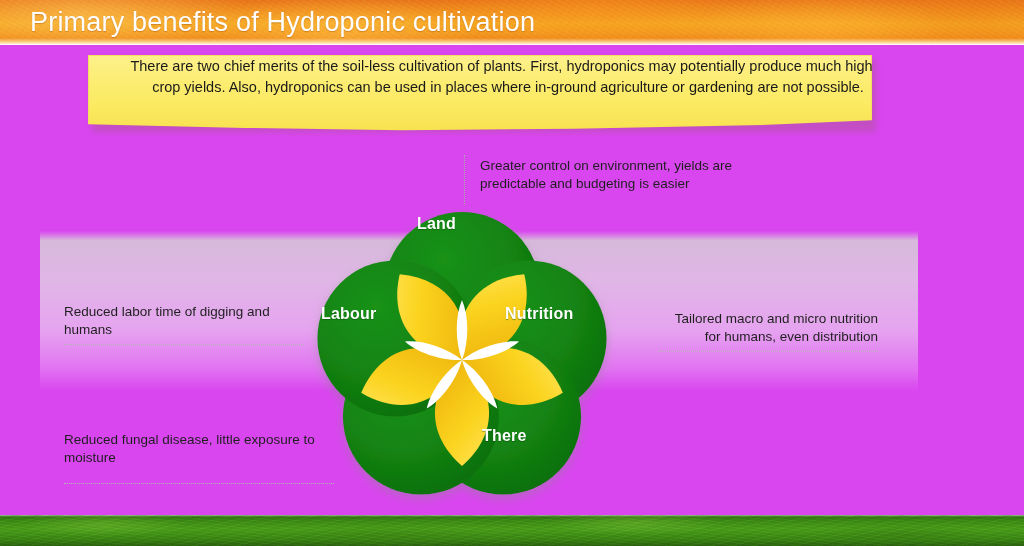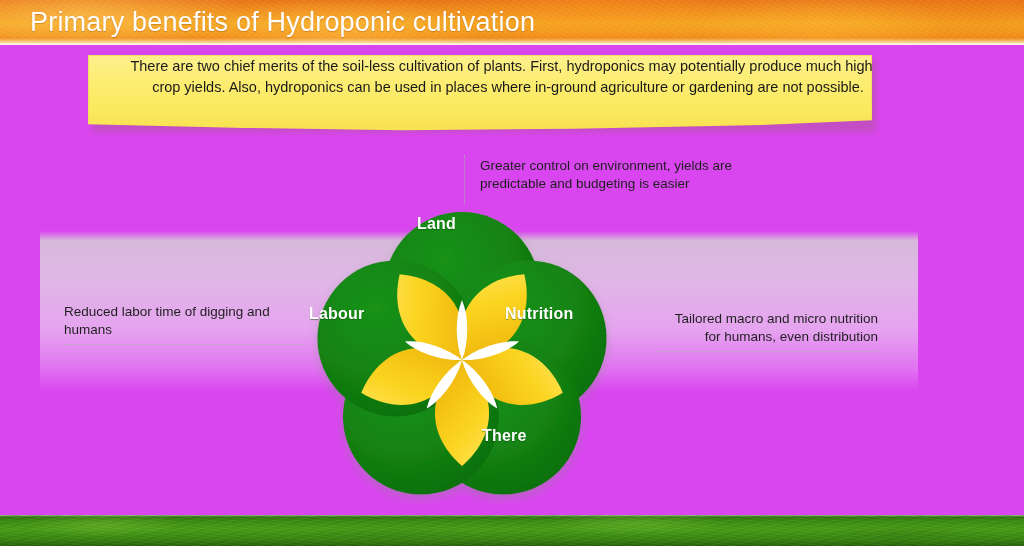--- a/index.html
+++ b/index.html
@@ -152,21 +152,21 @@
     font-weight: bold;
     letter-spacing: .2px;
     text-shadow: 0 1px 1px rgba(0,60,0,.45);
     line-height: 15px;
     pointer-events: none;
   }
   #label-land      { left: 120px; top: 24px;  width: 90px; }
   #label-nutrition { left: 208px; top: 114px; width: 110px; }
   #label-water     { left: 185px; top: 236px; width: 100px; }
   #label-disease   { left: 26px;  top: 228px; width: 120px; }
-  #label-labour    { left: 12px;   top: 114px; width: 100px; }
+  #label-labour    { left: 24px;   top: 114px; width: 100px; }
 
   
   #grass {
     position: absolute; left: 0; bottom: 0;
     width: 1024px; height: 31px;
     background:
       radial-gradient(ellipse 120px 18px at 10% 30%, rgba(140,200,60,.35), rgba(140,200,60,0) 70%),
       radial-gradient(ellipse 140px 16px at 38% 70%, rgba(60,130,20,.40), rgba(60,130,20,0) 70%),
       radial-gradient(ellipse 130px 18px at 62% 25%, rgba(150,210,70,.30), rgba(150,210,70,0) 70%),
       radial-gradient(ellipse 120px 16px at 88% 65%, rgba(55,120,18,.40), rgba(55,120,18,0) 70%),
@@ -215,20 +215,24 @@
   <div class="annot left" id="annot-labour">
     <span class="annot-text">Reduced labor time of digging and humans</span>
     <span class="annot-rule"></span>
   </div>
 
   <div class="annot right" id="annot-nutrition">
     <span class="annot-text">Tailored macro and micro nutrition for humans, even distribution</span>
     <span class="annot-rule"></span>
   </div>
 
+  <div class="annot left" id="annot-disease">
+    <span class="annot-text">Reduced fungal disease, little exposure to moisture</span>
+    <span class="annot-rule"></span>
+  </div>
 
 
   <div id="flower">
     <svg id="flower-svg" viewBox="0 0 330 320" xmlns="http://www.w3.org/2000/svg">
       <defs>
         <radialGradient id="gGreen" cx="38%" cy="30%" r="78%">
           <stop offset="0%" stop-color="#1a9216"></stop>
           <stop offset="55%" stop-color="#138312"></stop>
           <stop offset="100%" stop-color="#0c6d0d"></stop>
         </radialGradient>

